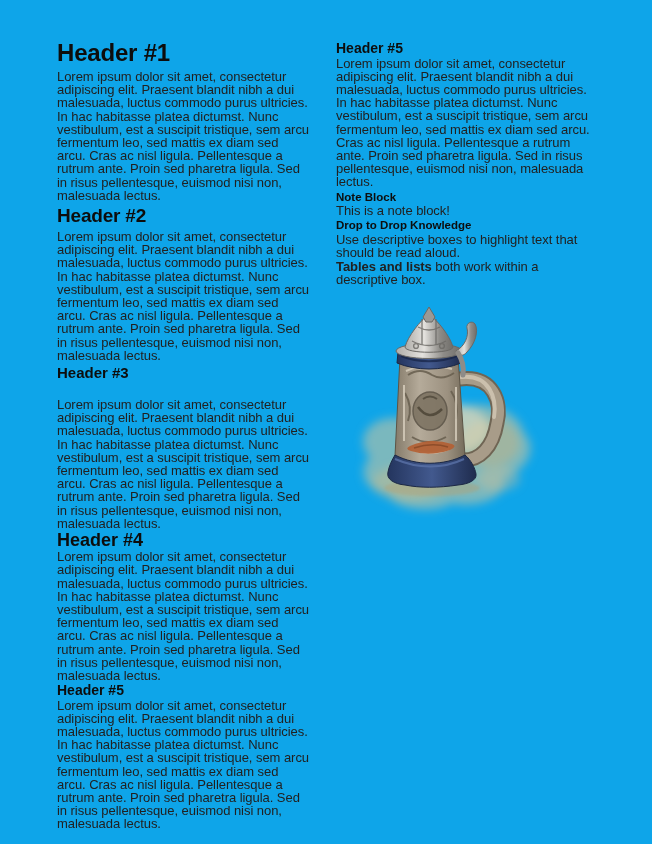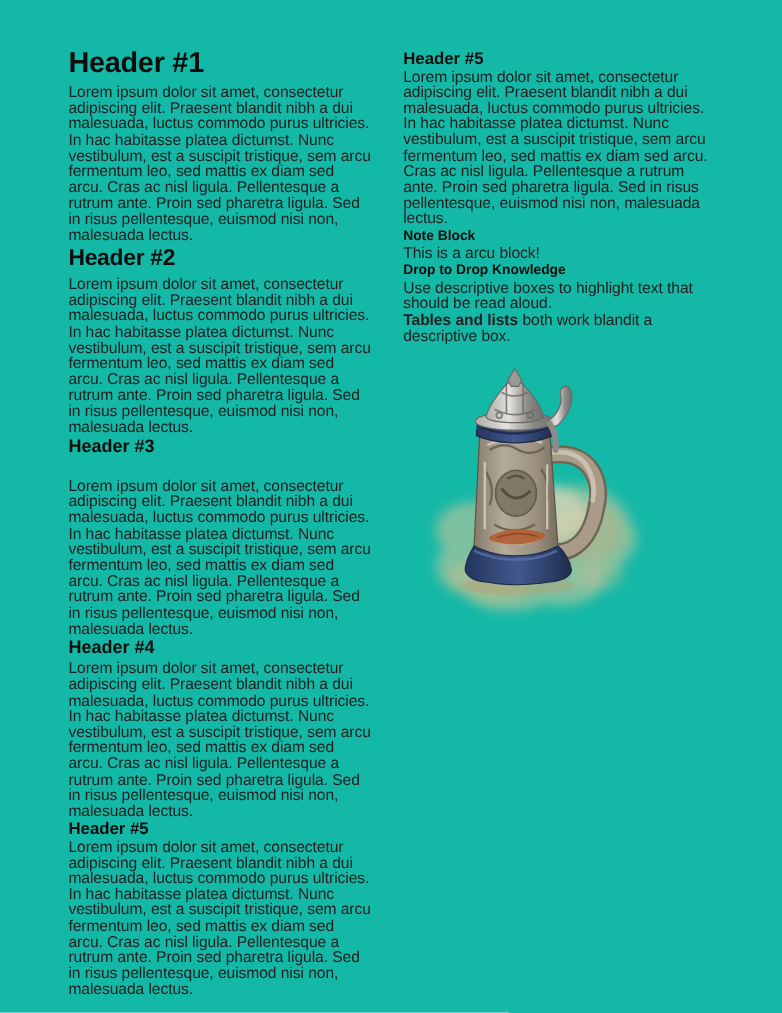--- a/index.html
+++ b/index.html
@@ -1,19 +1,19 @@
 <!DOCTYPE html>
 <html><head>
 <meta charset="utf-8">
 <style>
   html,body { margin:0; padding:0; background:#ffffff; }
   .page {
     position:relative;
     width:652px; height:844px;
-    background:#14b8a6;
+    background:#0ea5e9;
     box-sizing:border-box;
     padding:40px 60px 0 57px;
     display:flex;
     gap:26px;
     font-family:"Liberation Sans", sans-serif;
     color:#212121;
     overflow:hidden;
   }
   .col { min-width:0; }
   .col-left  { flex:0 0 253px; width:253px; }
@@ -23,21 +23,21 @@
     margin:0 0 1px 0;
     font-size:13px;
     line-height:13.2px;
     letter-spacing:-0.05px;
     color:#212121;
   }
   .hd { font-weight:700; color:#0d0d0d; }
   .h1 { font-size:24px;   line-height:26px; margin:0 0 4px 0; letter-spacing:-0.2px; }
   .h2 { font-size:19px; line-height:21px; margin:3px 0 4px 0; letter-spacing:-0.2px; }
   .h3 { font-size:15px;   line-height:16px; margin:3px 0 17px 0; }
-  .h4 { font-size:15px; line-height:14px; margin:3px 0 3px 0; }
+  .h4 { font-size:18px; line-height:14px; margin:3px 0 3px 0; }
   .h5 { font-size:14px; line-height:12.5px; margin:2px 0 2px 0; }
   .label { font-size:11.5px; line-height:12.5px; margin:2px 0 1px 0; }
   .inline-bold { font-weight:700; }
 
   .stein-wrap {
     margin:20px 0 0 12px;
     width:192px; height:212px;
   }
   .stein-wrap svg { display:block; }
 </style>
@@ -61,26 +61,26 @@
 
     <div class="hd h5">Header #5</div>
     <p class="body">Lorem ipsum dolor sit amet, consectetur adipiscing elit. Praesent blandit nibh a dui malesuada, luctus commodo purus ultricies. In hac habitasse platea dictumst. Nunc vestibulum, est a suscipit tristique, sem arcu fermentum leo, sed mattis ex diam sed arcu. Cras ac nisl ligula. Pellentesque a rutrum ante. Proin sed pharetra ligula. Sed in risus pellentesque, euismod nisi non, malesuada lectus.</p>
   </div>
 
   <div class="col col-right">
     <div class="hd h5">Header #5</div>
     <p class="body">Lorem ipsum dolor sit amet, consectetur adipiscing elit. Praesent blandit nibh a dui malesuada, luctus commodo purus ultricies. In hac habitasse platea dictumst. Nunc vestibulum, est a suscipit tristique, sem arcu fermentum leo, sed mattis ex diam sed arcu. Cras ac nisl ligula. Pellentesque a rutrum ante. Proin sed pharetra ligula. Sed in risus pellentesque, euismod nisi non, malesuada lectus.</p>
 
     <div class="hd label">Note Block</div>
-    <p class="body">This is a arcu block!</p>
+    <p class="body">This is a note block!</p>
 
     <div class="hd label">Drop to Drop Knowledge</div>
     <p class="body">Use descriptive boxes to highlight text that should be read aloud.</p>
 
-    <p class="body"><span class="inline-bold">Tables and lists</span><span> both work blandit a descriptive box.</span></p>
+    <p class="body"><span class="inline-bold">Tables and lists</span><span> both work within a descriptive box.</span></p>
 
     <div class="stein-wrap">
       <svg width="192" height="212" viewBox="0 0 192 212" xmlns="http://www.w3.org/2000/svg">
         <defs>
           <linearGradient id="pewter" x1="0" y1="0" x2="1" y2="0">
             <stop offset="0" stop-color="#aeaca8"></stop>
             <stop offset="0.4" stop-color="#e4e2de"></stop>
             <stop offset="0.72" stop-color="#8e8c88"></stop>
             <stop offset="1" stop-color="#6f6d69"></stop>
           </linearGradient>

